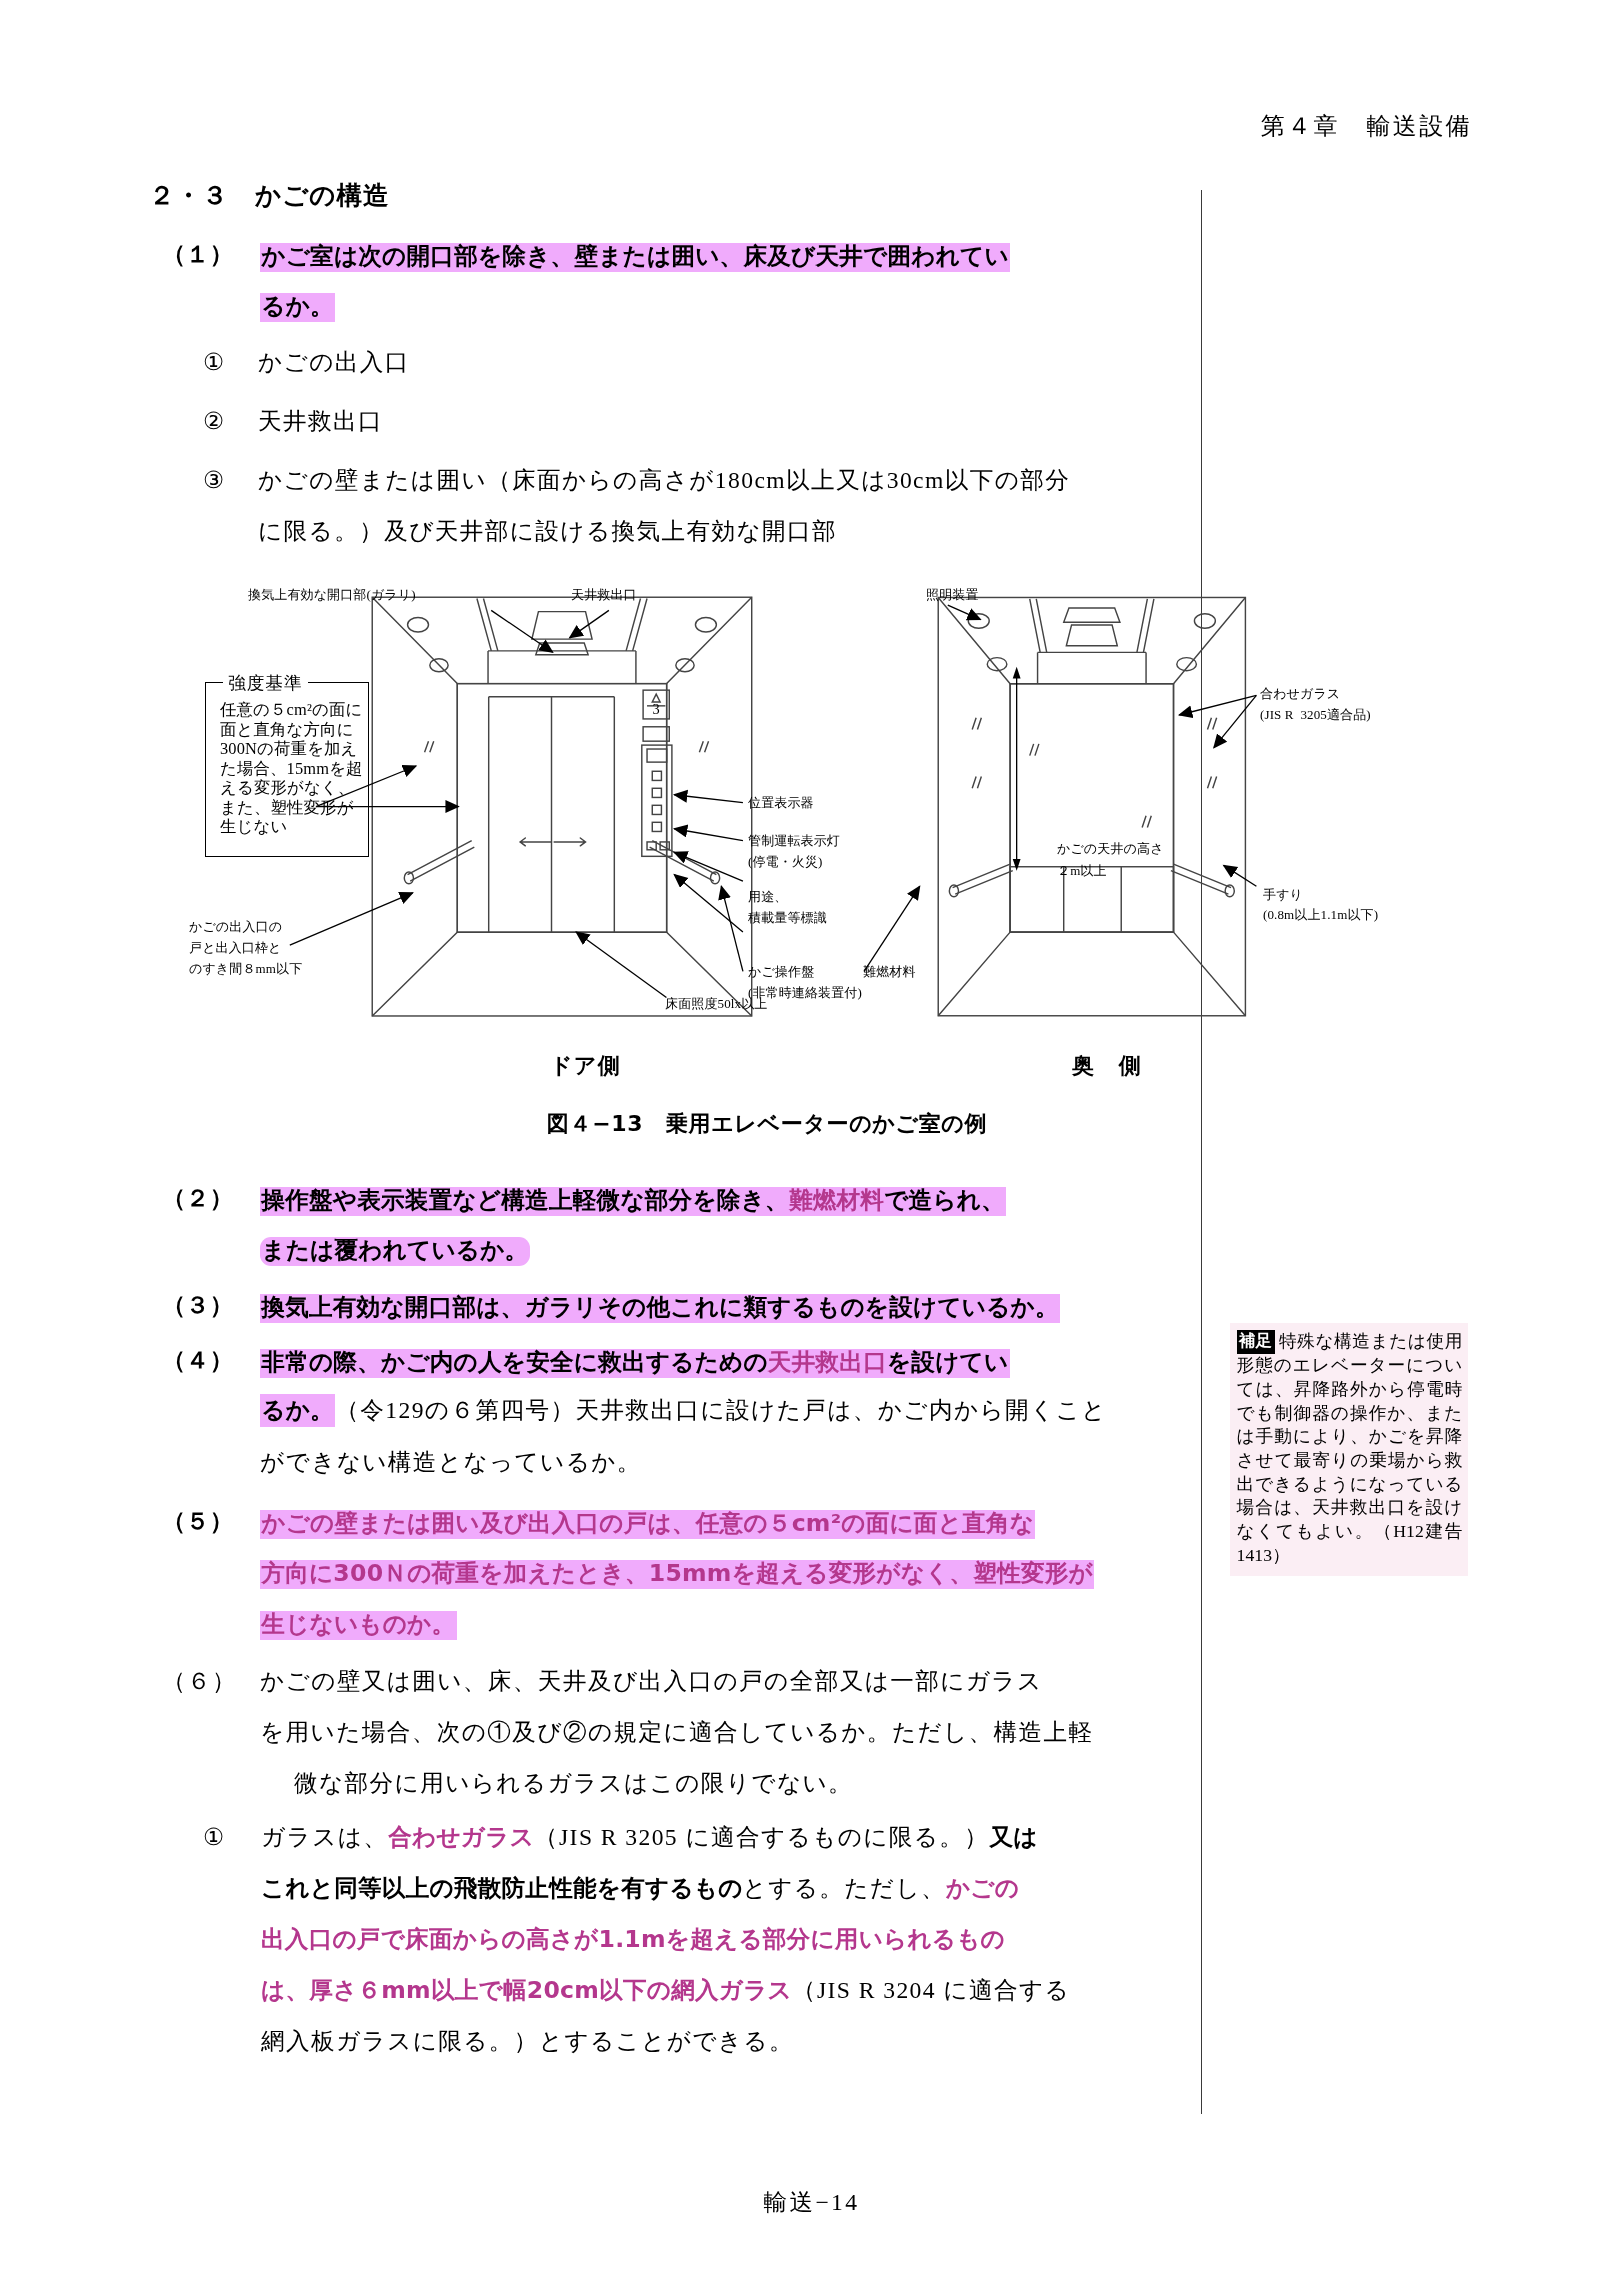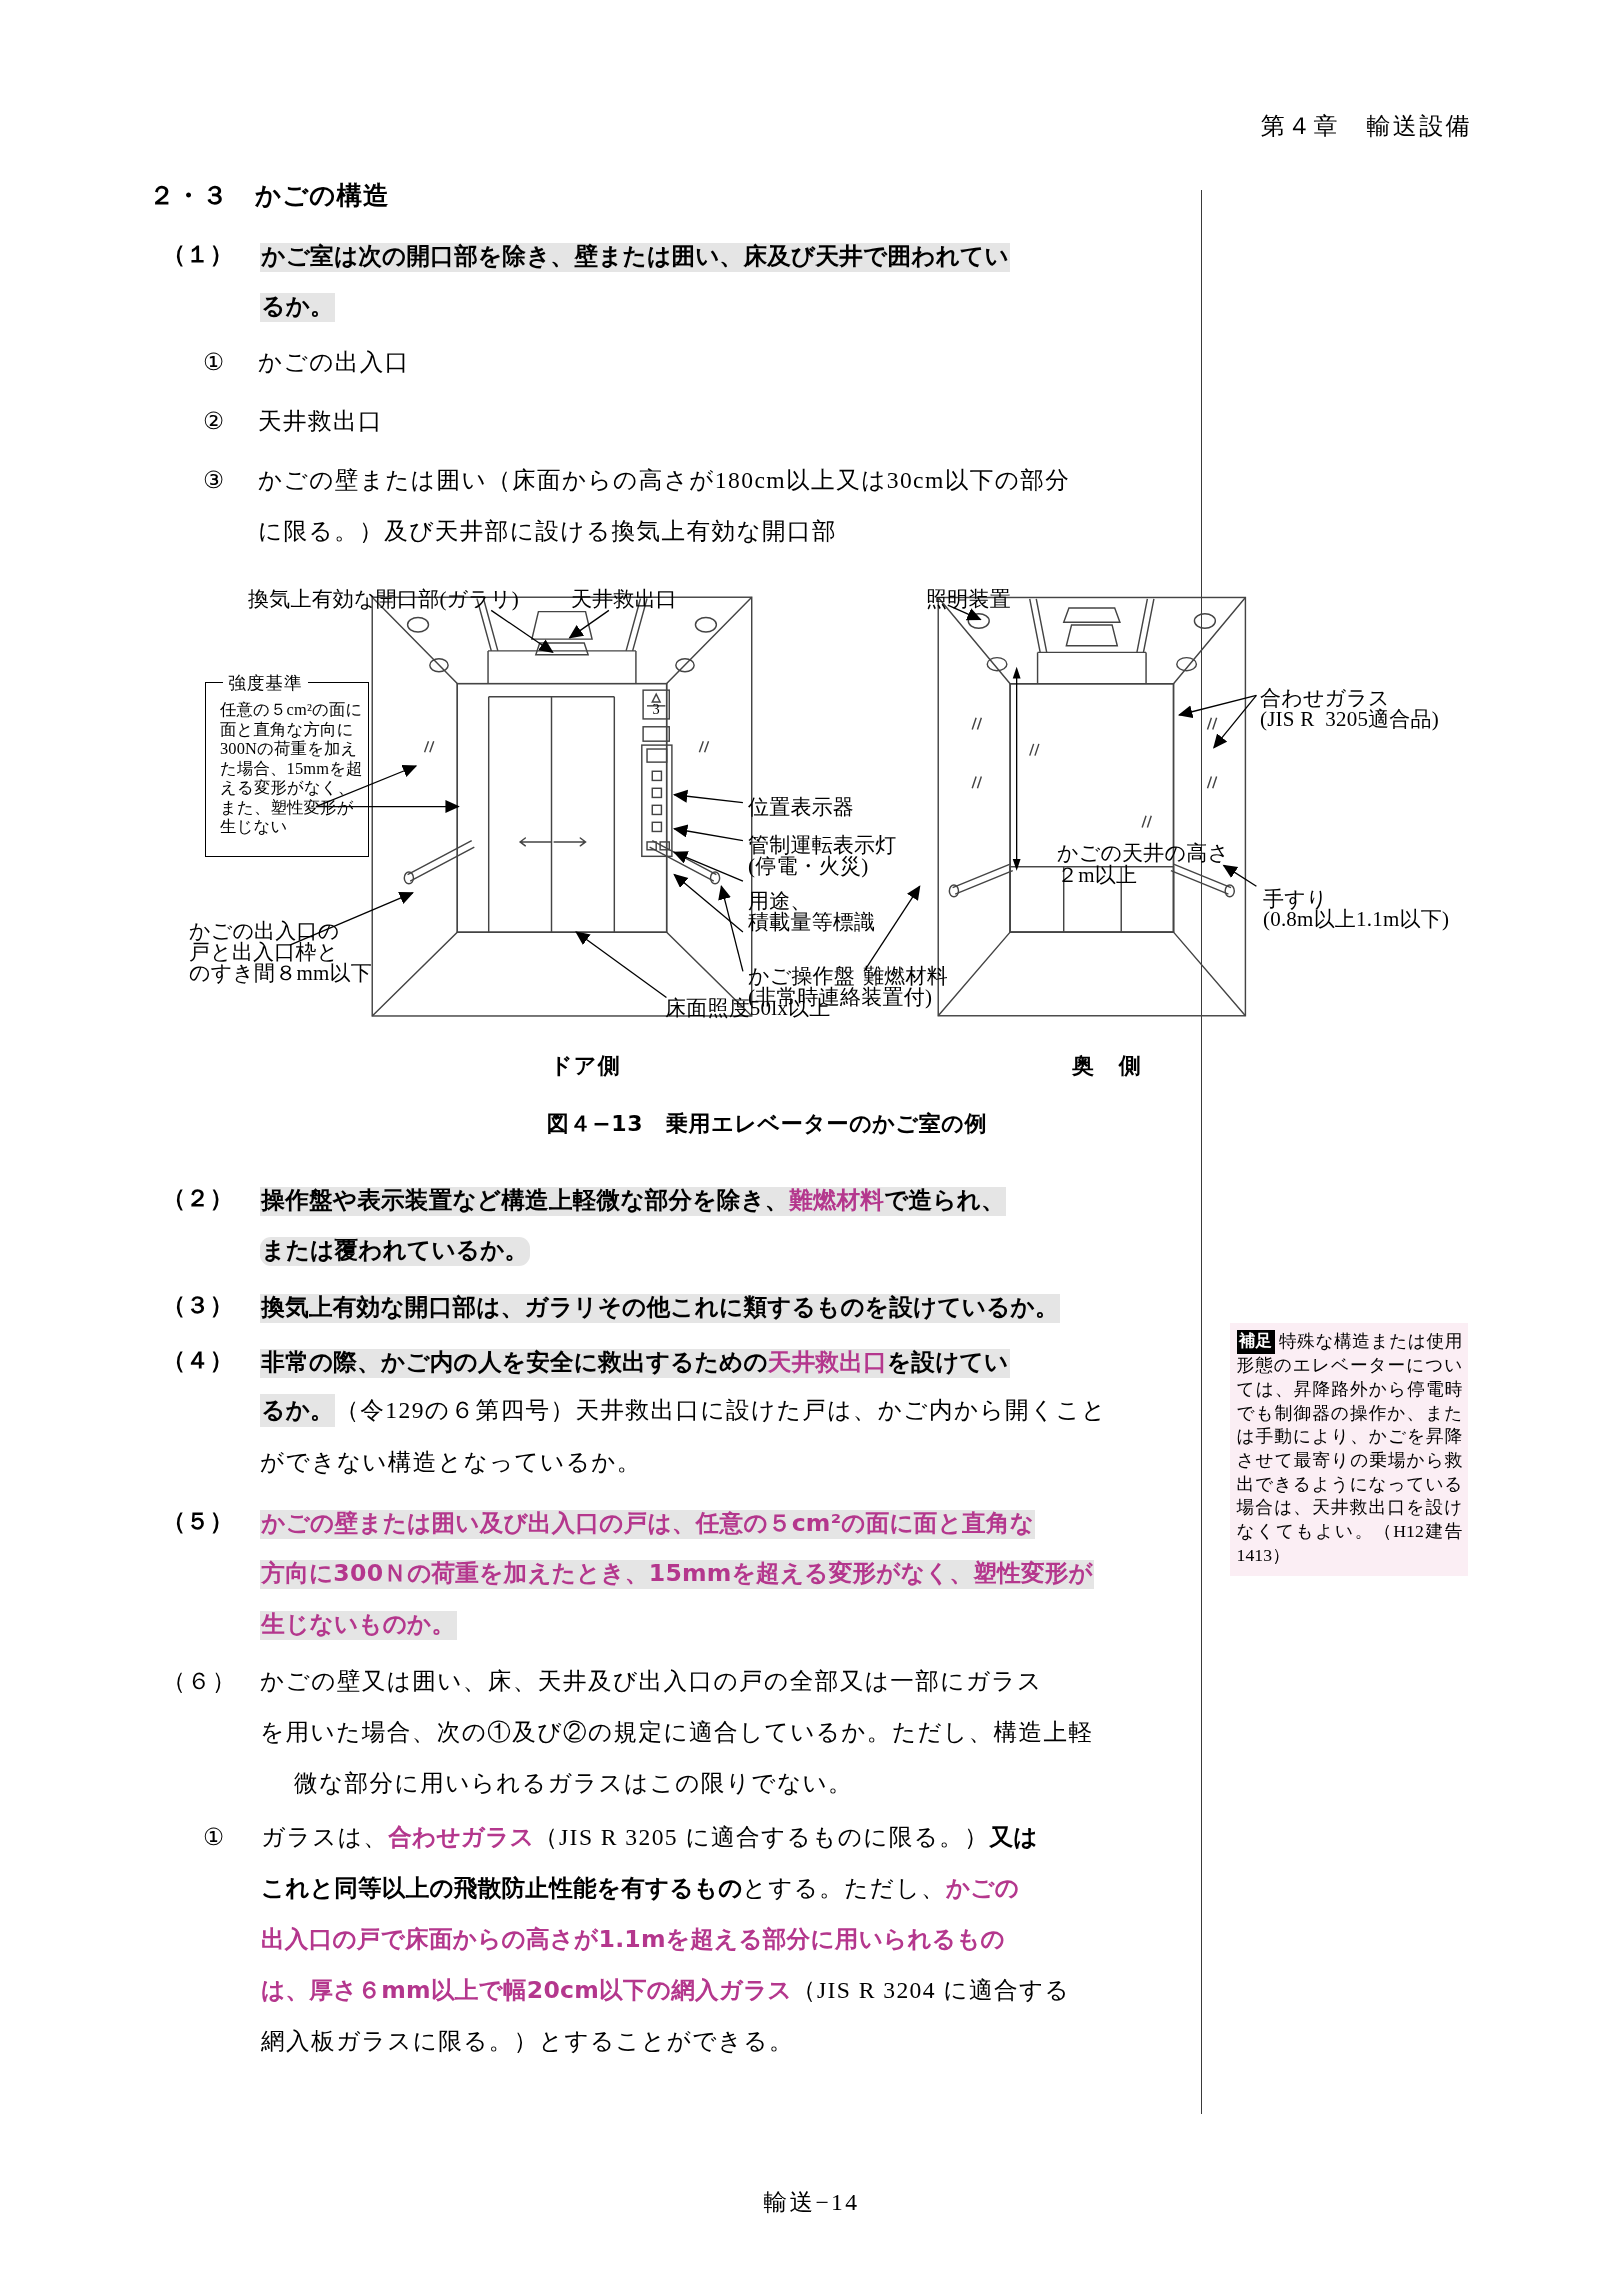--- a/index.html
+++ b/index.html
@@ -26,21 +26,21 @@
   }
 
   
   .para { position:absolute; font-size:23.6px; line-height:1.0; }
   .pnum { position:absolute; white-space:nowrap; }
   .ptext { position:absolute; white-space:nowrap; }
 
   .gothic { font-family:"DejaVu Sans", sans-serif; font-weight:bold; letter-spacing:.01em; }
   .mincho { font-family:"Liberation Serif", serif; letter-spacing:.06em; }
 
-  .hl { background:#e5e5e5; padding:2px 1.3px 3.3px 1.3px; }
+  .hl { background:#f0abfc; padding:2px 1.3px 3.3px 1.3px; }
   .mg { color:#b4378d; }
 
   
   .note {
     position:absolute; left:1230px; top:1323px; width:226px;
     background:#fbeef4; padding:6.5px 5.2px 7.9px 6.5px;
     font-family:"Liberation Serif", serif; font-size:17.7px; line-height:1.34;
     letter-spacing:.005em; text-align:justify;
   }
   .note .tag {
@@ -70,21 +70,21 @@
   }
   .strbox-title {
     position:absolute; left:221px; top:671px; background:#fff;
     padding:0 5.2px; font-size:17.7px; font-family:"Liberation Serif", serif;
     white-space:nowrap; letter-spacing:.05em;
   }
 
   
   .dlab {
     position:absolute; font-family:"Liberation Serif", serif;
-    font-size:21px; line-height:1.2; letter-spacing:.01em; white-space:pre;
+    font-size:13px; line-height:1.2; letter-spacing:.01em; white-space:pre;
   }
 
   
   .footer {
     position:absolute; left:0; top:2186px; width:1623px; text-align:center;
     font-size:23.6px; letter-spacing:.10em;
   }
 
   svg { display:block; }
 </style>

